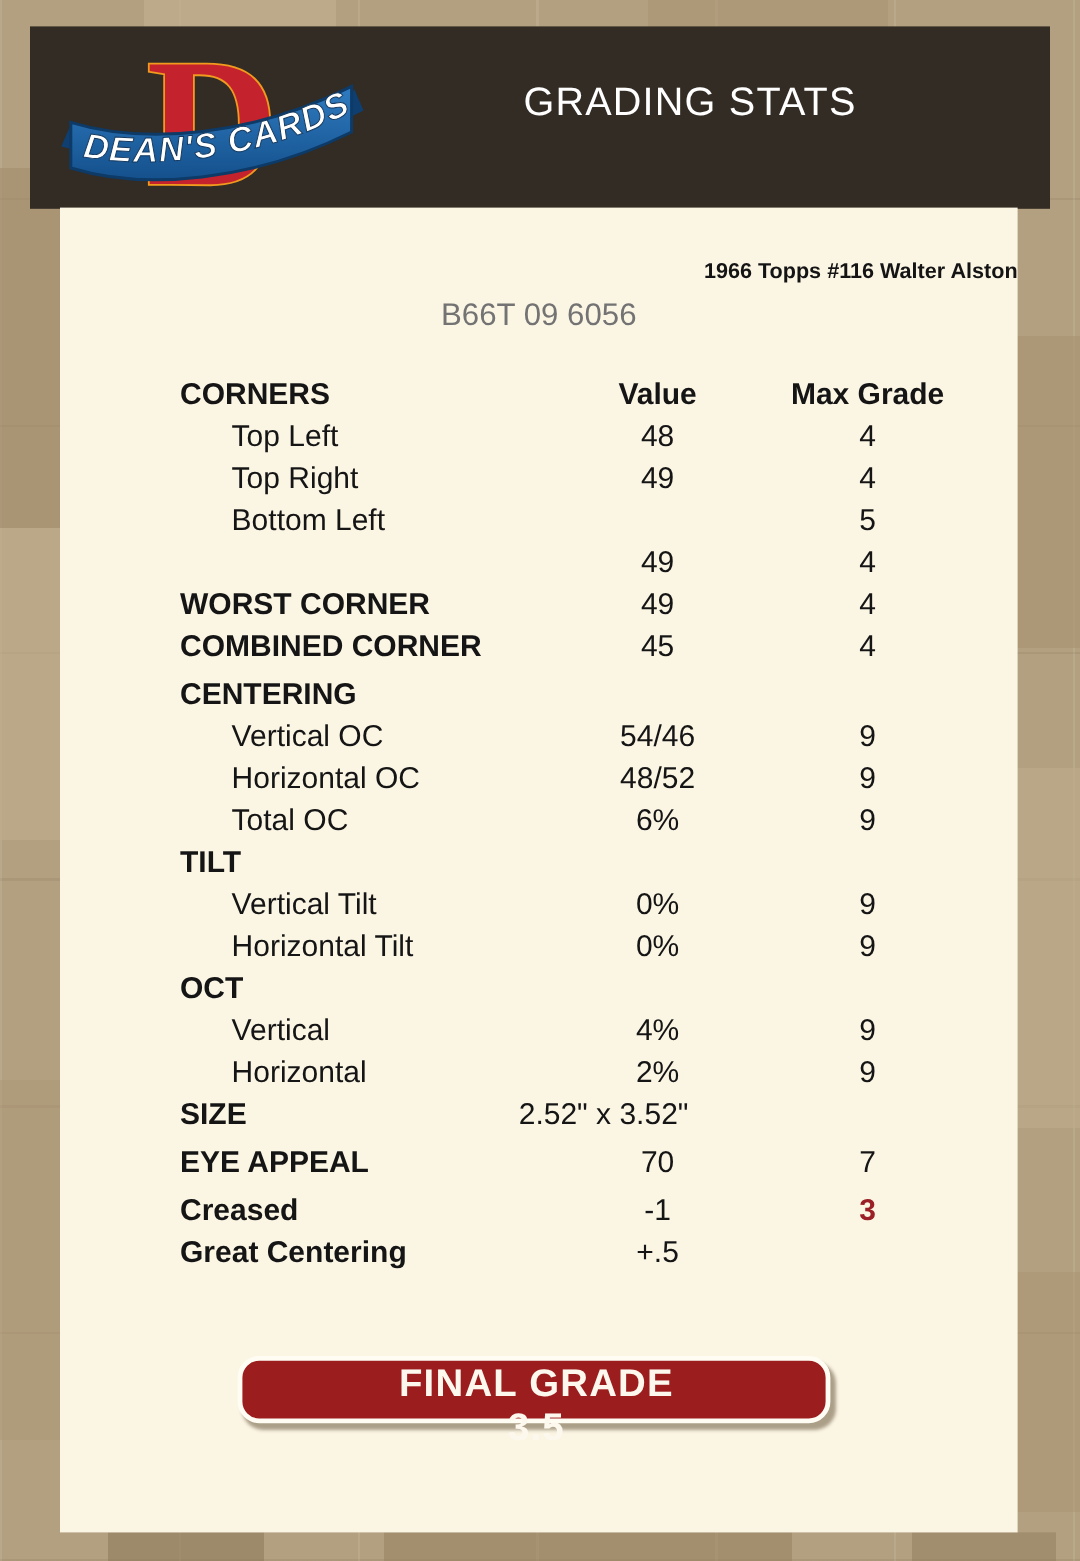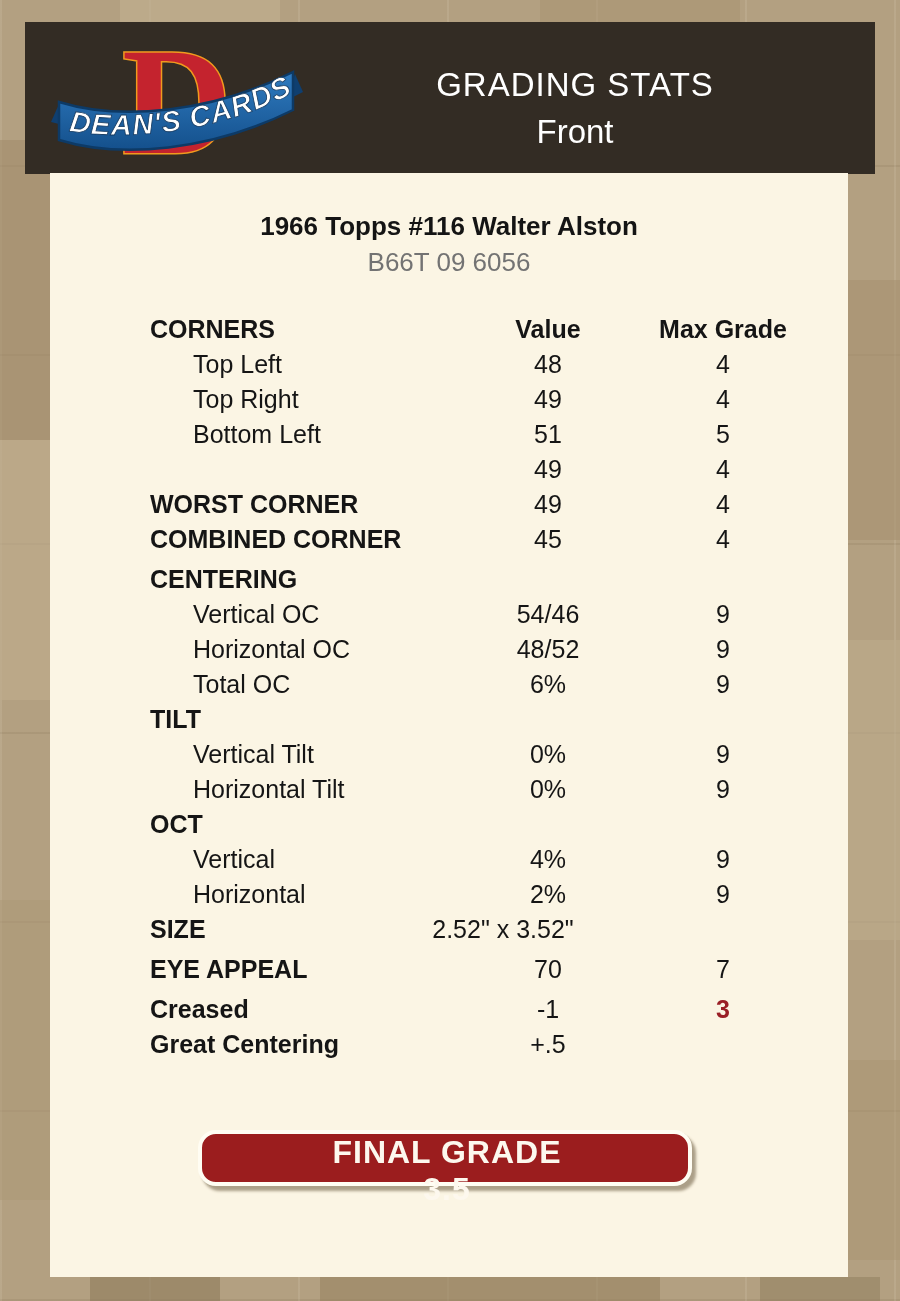--- a/index.html
+++ b/index.html
@@ -12,22 +12,22 @@
   
   .bgc{position:absolute;z-index:0;}
   
   .header{position:absolute;left:25px;top:22px;width:850px;height:152px;background:#332c24;z-index:2;}
   .logo-wrap{position:absolute;left:26px;top:4px;width:252px;height:146px;}
   .titles{position:absolute;left:250px;top:0;width:600px;height:100%;text-align:center;color:#ffffff;}
   .h-title{font-size:33px;font-weight:400;letter-spacing:1px;margin-top:40px;line-height:46px;}
   .h-sub{font-size:33px;font-weight:400;margin-top:7px;line-height:34px;}
   
   .panel{position:absolute;left:50px;top:173px;width:798px;height:1104px;background:#fbf5e4;z-index:2;}
-  .card-title{position:absolute;top:38px;left:0;width:100%;text-align:center;
-              font-size:26px;font-weight:bold;color:#141414;line-height:30px;}
+  .card-title{position:absolute;top:38px;left:0;width:100%;text-align:right;
+              font-size:18px;font-weight:bold;color:#141414;line-height:30px;}
   .card-code{position:absolute;top:74px;left:0;width:100%;text-align:center;
              font-size:26px;font-weight:400;color:#737373;line-height:30px;}
   
   .gtable{position:absolute;top:139px;left:0;width:100%;}
   .row{position:relative;height:35px;font-size:25px;color:#151515;line-height:35px;}
   .row .lbl{position:absolute;left:100px;white-space:nowrap;}
   .row .val{position:absolute;left:398px;width:200px;text-align:center;}
   .row .max{position:absolute;left:598px;width:150px;text-align:center;}
   .row.sec .lbl{font-weight:bold;}
   .row.head .val,.row.head .max{font-weight:bold;}
@@ -74,21 +74,20 @@
         <polygon points="8,78 0,96 16,100" fill="#0f3f70"></polygon>
         <polygon points="244,48 252,66 236,74" fill="#0f3f70"></polygon>
         <path d="M8,76 C70,95 160,87 242,46 L242,84 C160,125 70,133 8,114 Z" fill="url(#bluegrad)" stroke="#0d3a66" stroke-width="2.5"></path>
         <text font-family="Liberation Sans, sans-serif" font-size="29" font-weight="bold" font-style="italic" fill="#ffffff" stroke="#12365c" stroke-width="0.8" letter-spacing="1">
           <textPath href="#ribbonmid" startOffset="4">DEAN'S CARDS</textPath>
         </text>
       </svg>
     </div>
     <div class="titles">
       <div class="h-title">GRADING STATS</div>
-      <div class="h-sub">Front</div>
     </div>
   </div>
 
   <div class="panel">
     <div class="card-title">1966 Topps #116 Walter Alston</div>
     <div class="card-code">B66T 09 6056</div>
 
     <div class="gtable">
       <div class="row sec head">
         <span class="lbl">CORNERS</span>
@@ -100,21 +99,20 @@
         <span class="val">48</span>
         <span class="max">4</span>
       </div>
       <div class="row item">
         <span class="lbl">Top Right</span>
         <span class="val">49</span>
         <span class="max">4</span>
       </div>
       <div class="row item">
         <span class="lbl">Bottom Left</span>
-        <span class="val">51</span>
         <span class="max">5</span>
       </div>
       <div class="row item">
         <span class="val">49</span>
         <span class="max">4</span>
       </div>
       <div class="row sec">
         <span class="lbl">WORST CORNER</span>
         <span class="val">49</span>
         <span class="max">4</span>

